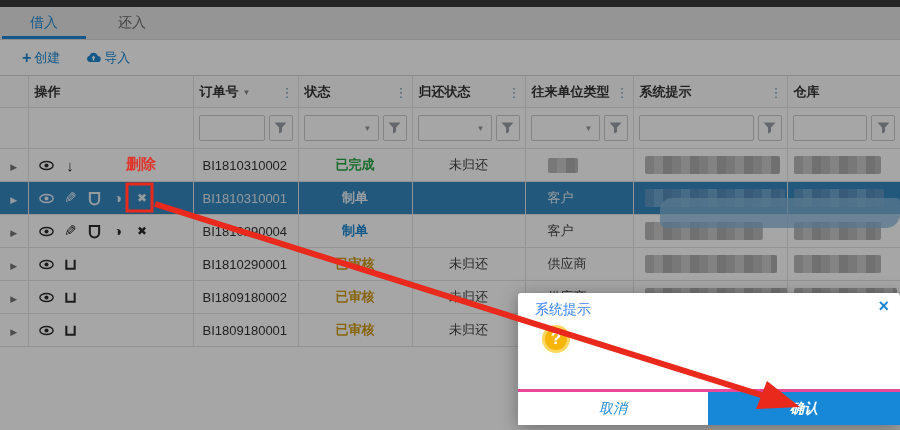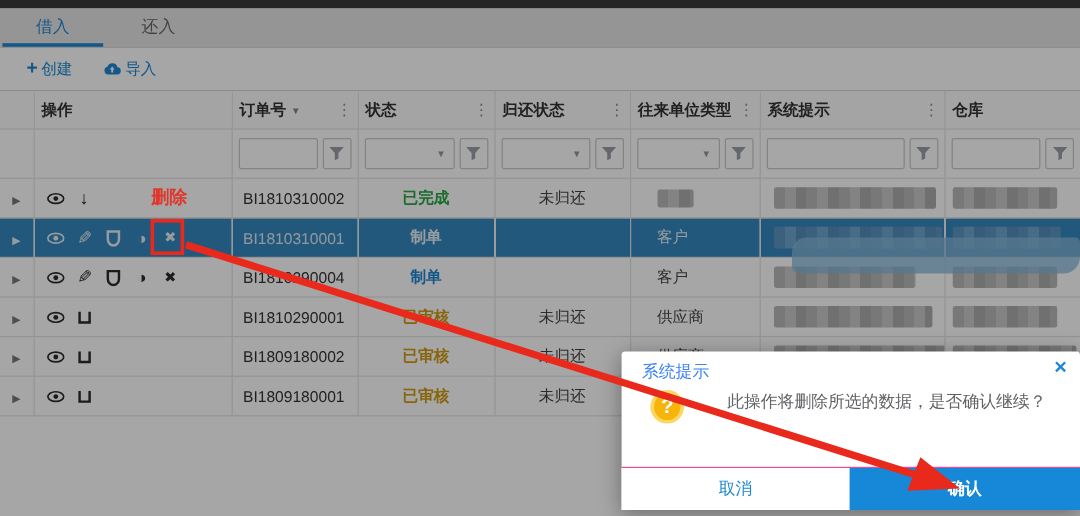--- a/index.html
+++ b/index.html
@@ -66,21 +66,21 @@
 
   
   .dialog { position:absolute; left:518px; top:293px; width:382px; height:132px; background:#fff; z-index:20;
     border-radius:3px 3px 0 0; box-shadow:0 3px 18px rgba(0,0,0,0.35); }
   .dlg-title { position:absolute; left:17px; top:8px; font-size:14px; color:#3b82f6; }
   .dlg-close { position:absolute; right:11px; top:4px; font-size:18px; font-weight:bold; color:#1e88d2; cursor:pointer; line-height:1; }
   .dlg-qicon { position:absolute; left:24px; top:32px; width:28px; height:28px; border-radius:50%;
     background:#f7b50c; border:3px solid #fcd65e; color:#fff; font-size:17px; font-weight:bold;
     display:flex; align-items:center; justify-content:center; }
   .dlg-msg { position:absolute; left:88px; top:32px; width:284px; font-size:14px; color:#606266; line-height:1.3; }
-  .dlg-footer { position:absolute; left:0; bottom:0; width:100%; height:36px; border-top:1px solid #ec4899; display:flex; }
+  .dlg-footer { position:absolute; left:0; bottom:0; width:100%; height:36px; border-top:3px solid #ec4899; display:flex;font-style:italic; }
   .dlg-btn { height:100%; display:flex; align-items:center; justify-content:center; font-size:14px; cursor:pointer; }
   .dlg-btn.cancel { width:190px; background:#fff; color:#1e88d2; }
   .dlg-btn.confirm { width:192px; background:#1788d8; color:#fff; font-weight:600; }
 
   
   .annot-svg { position:absolute; inset:0; z-index:30; pointer-events:none; }
   .annot-label { position:absolute; left:126px; top:155px; z-index:30; color:#e0352b; font-size:15px; font-weight:bold; pointer-events:none; }
 </style>
 </head>
 <body>
@@ -360,21 +360,20 @@
   </div>
 
   <div class="smudge"></div>
 
   <div class="dim"></div>
 
   <div class="dialog">
     <div class="dlg-title">系统提示</div>
     <div class="dlg-close">×</div>
     <div class="dlg-qicon">?</div>
-    <div class="dlg-msg">此操作将删除所选的数据，是否确认继续？</div>
     <div class="dlg-footer">
       <div class="dlg-btn cancel">取消</div>
       <div class="dlg-btn confirm">确认</div>
     </div>
   </div>
 
   <div class="annot-label">删除</div>
   <svg class="annot-svg" width="900" height="430" viewBox="0 0 900 430">
     <rect x="127" y="184" width="25" height="27" fill="none" stroke="#e8291c" stroke-width="3"></rect>
     <line x1="155" y1="204" x2="764" y2="396" stroke="#e8291c" stroke-width="6"></line>

